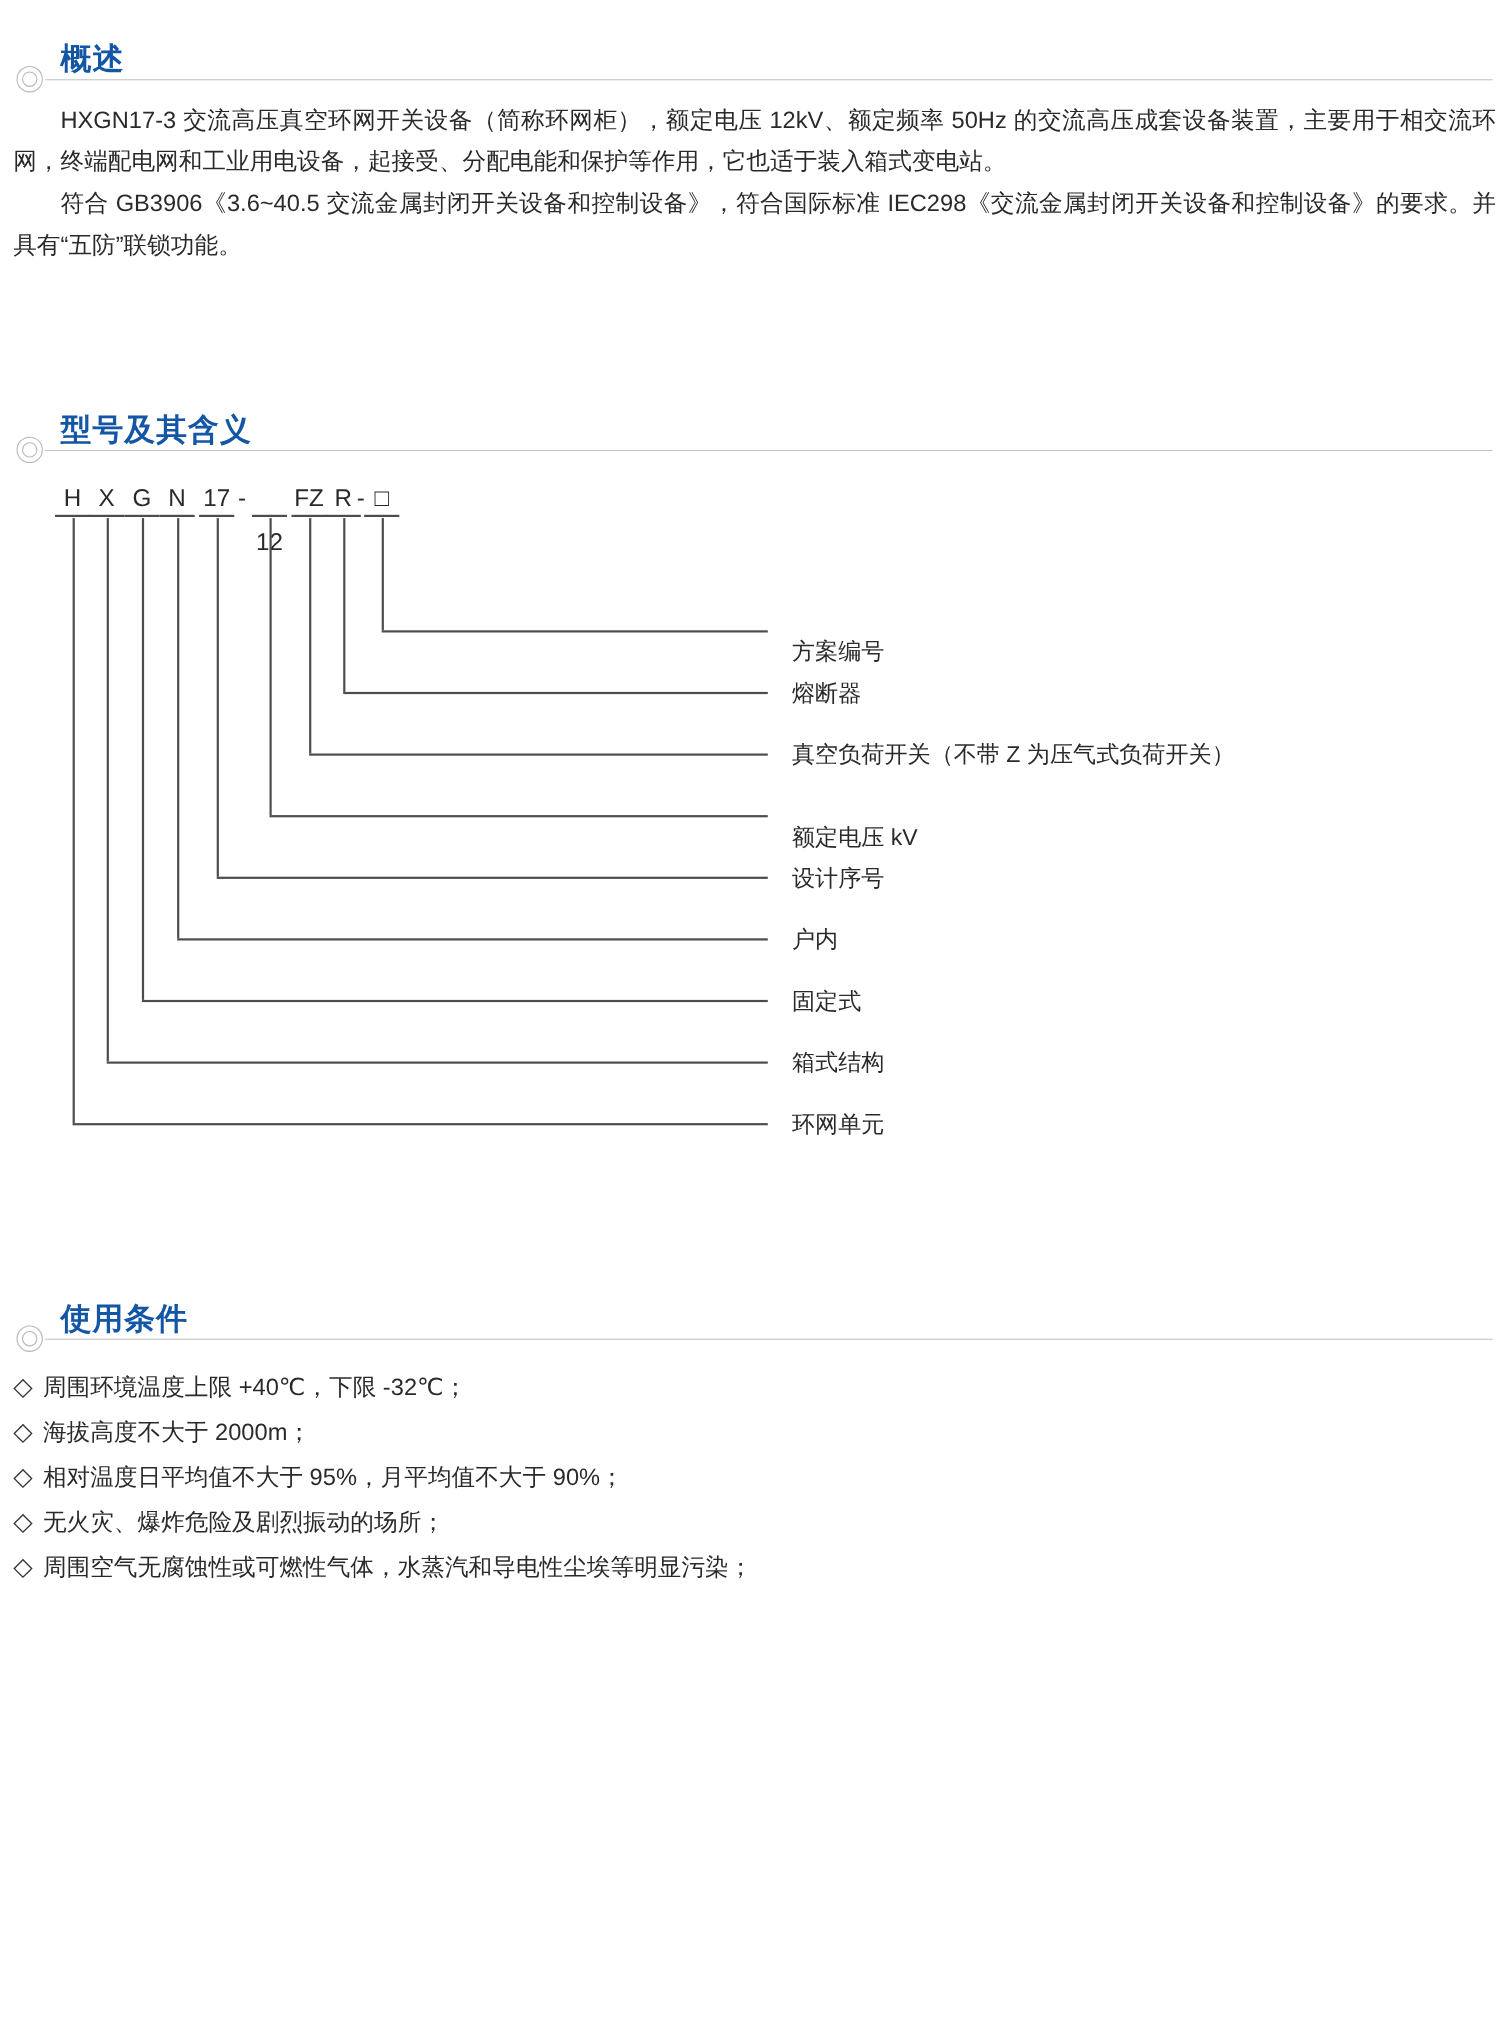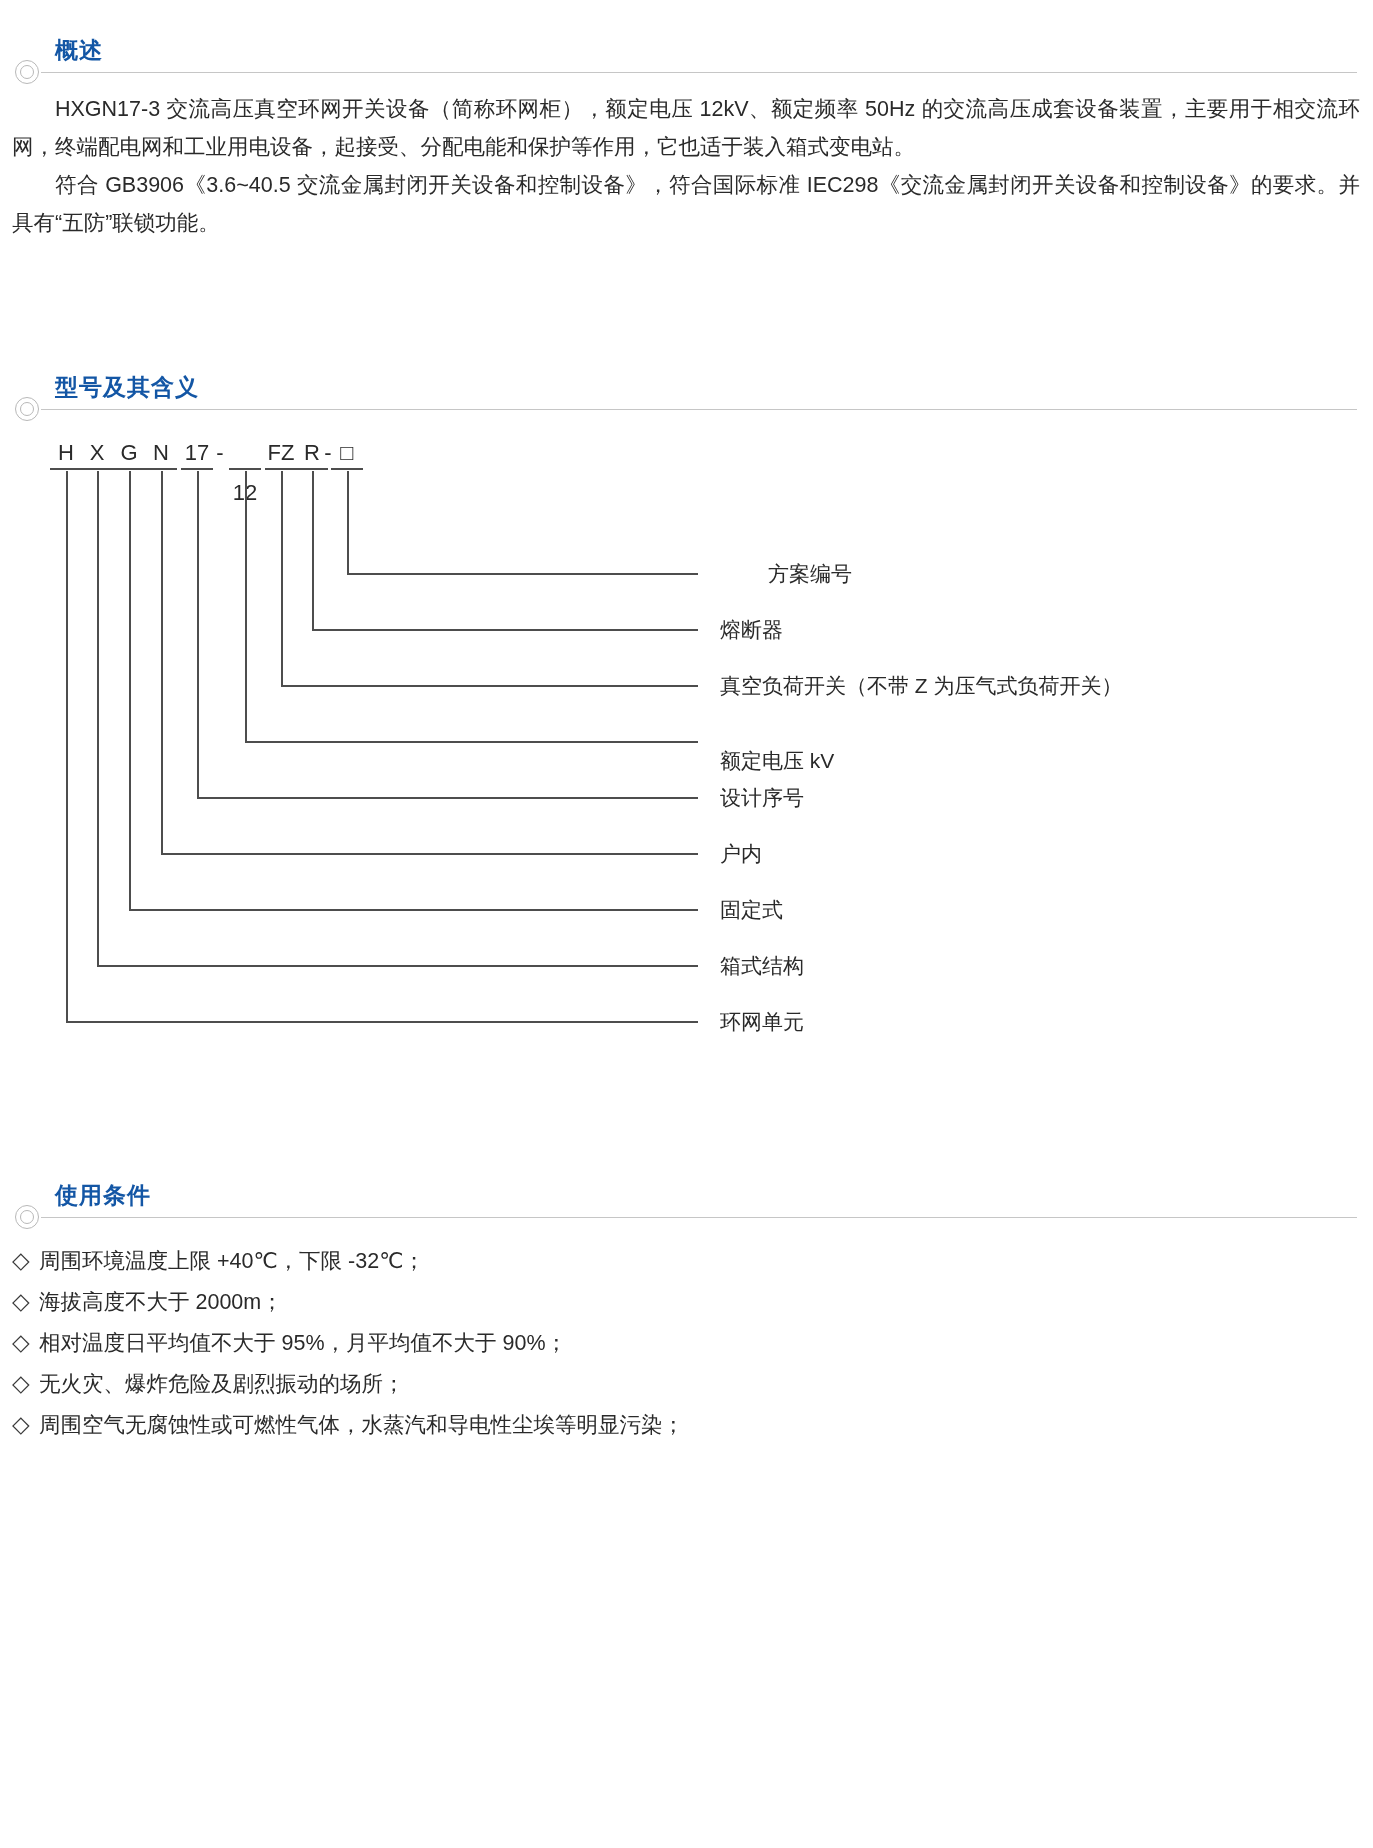--- a/index.html
+++ b/index.html
@@ -10,21 +10,21 @@
     color:#2a2a2a;
     position:relative;
     overflow:hidden;
   }
   .page{position:absolute;inset:0;}
 
   
   .sec-head{position:absolute;left:0;width:1373px;height:64px;}
   .sec-title{
     position:absolute;left:55px;top:0;margin:0;
-    font-size:23px;font-weight:bold;color:#1356a5;
+    font-size:28px;font-weight:bold;color:#1356a5;
     letter-spacing:1px;
   }
   .sec-rule{position:absolute;left:41px;right:16px;top:37px;height:1px;background:#c6c6c6;}
   .ring-icon{
     position:absolute;left:15px;top:25px;width:24px;height:24px;
     border:1.5px solid #b8b8b8;border-radius:50%;
     box-sizing:border-box;
     display:flex;align-items:center;justify-content:center;
     background:#fff;
   }
@@ -105,21 +105,21 @@
       <div class="code-underline" style="left: 229px; width: 32px;"></div>
       <span class="code-char" style="left: 281px;">FZ</span>
       <div class="code-underline" style="left: 265px; width: 32px;"></div>
       <span class="code-char" style="left: 312px;">R</span>
       <div class="code-underline" style="left: 296px; width: 32px;"></div>
       <span class="code-char" style="left: 328px;">-</span>
       <span class="code-char" style="left: 347px;">□</span>
       <div class="code-underline" style="left: 331px; width: 32px;"></div>
       <div class="v-line" style="left: 347px; top: 471px; height: 102px;"></div>
       <div class="h-line" style="left: 347px; top: 573px; width: 351px;"></div>
-      <span class="diagram-label" style="top: 574px; margin-left: 48px;">方案编号</span>
+      <span class="diagram-label" style="top: 592px;">方案编号</span>
       <div class="v-line" style="left: 312px; top: 471px; height: 158px;"></div>
       <div class="h-line" style="left: 312px; top: 629px; width: 386px;"></div>
       <span class="diagram-label" style="top: 630px;">熔断器</span>
       <div class="v-line" style="left: 281px; top: 471px; height: 214px;"></div>
       <div class="h-line" style="left: 281px; top: 685px; width: 417px;"></div>
       <span class="diagram-label" style="top: 686px;">真空负荷开关（不带 Z 为压气式负荷开关）</span>
       <div class="v-line" style="left: 245px; top: 471px; height: 270px;"></div>
       <div class="h-line" style="left: 245px; top: 741px; width: 453px;"></div>
       <span class="diagram-label" style="top: 742px; margin-top: 19px;">额定电压 kV</span>
       <div class="v-line" style="left: 197px; top: 471px; height: 326px;"></div>

